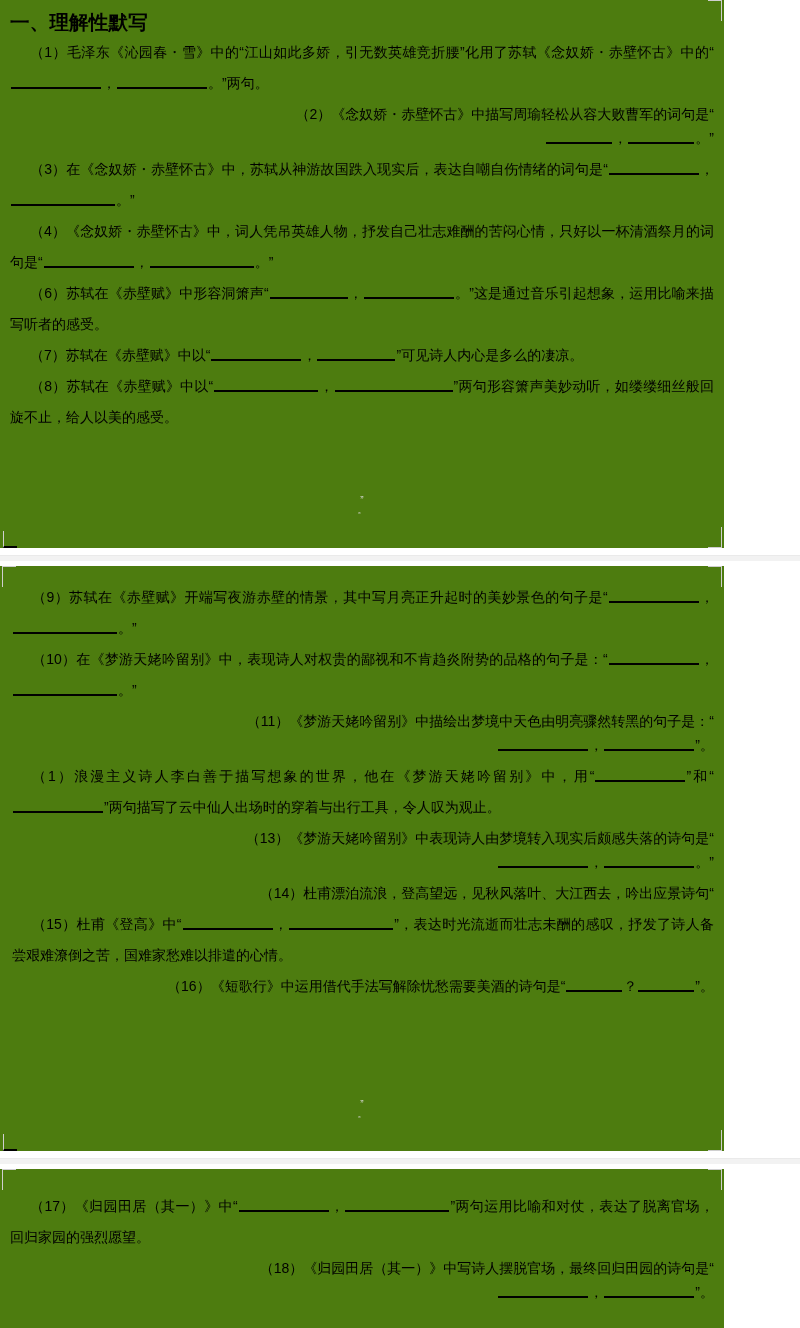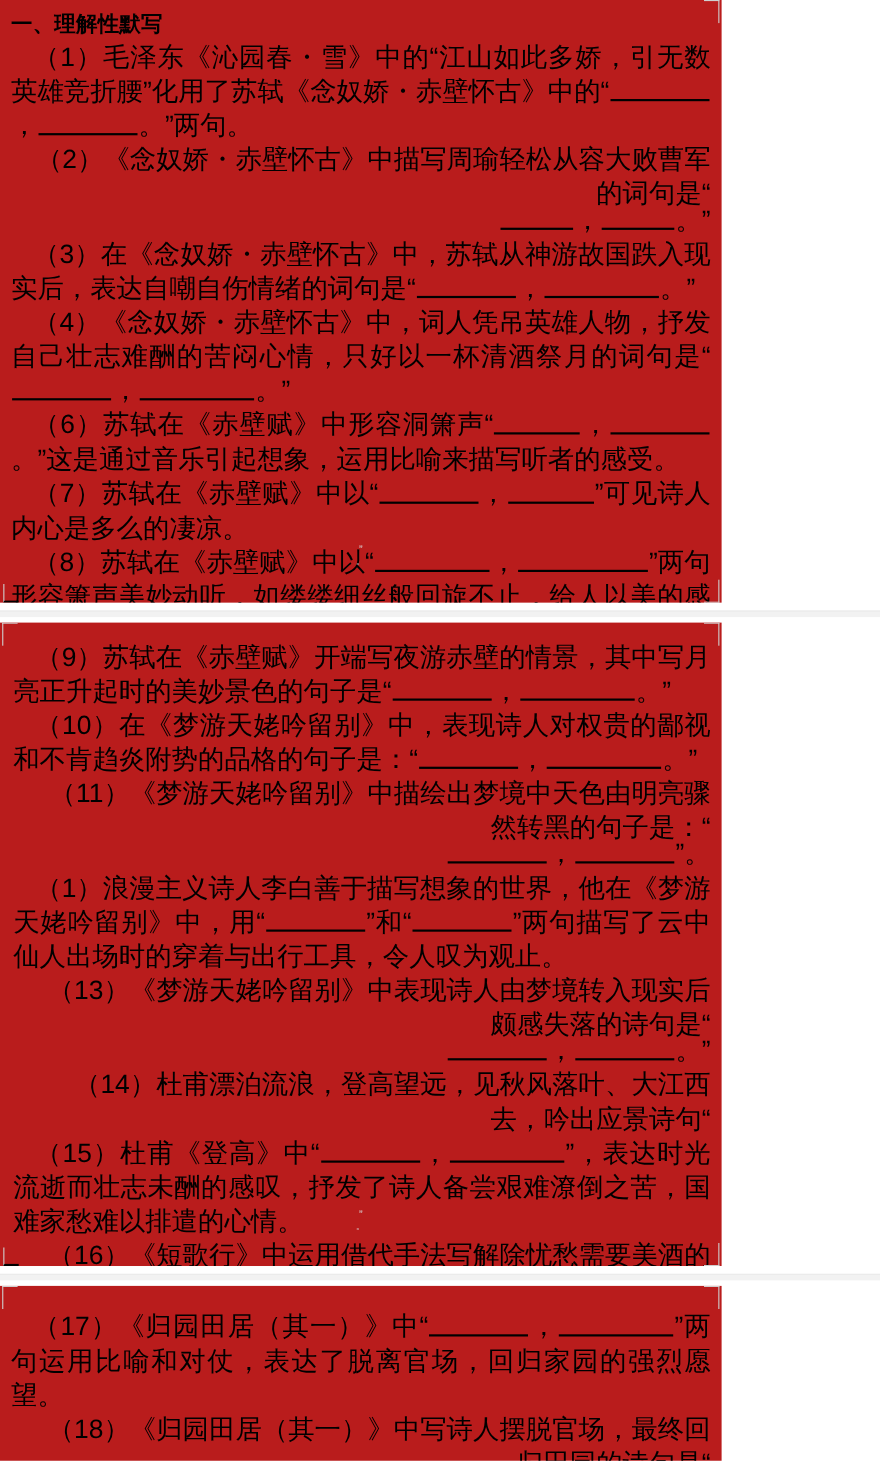--- a/index.html
+++ b/index.html
@@ -19,22 +19,22 @@
     position: relative;
     width: 800px;
     height: 1328px;
     background: #ffffff;
     overflow: hidden;
   }
 
   
   .page {
     position: relative;
-    background: #b91c1c;
-    width: 656px;
+    background: #4d7c0f;
+    width: 724px;
     box-sizing: border-box;
     overflow: hidden;
   }
   .page-gap {
     width: 800px;
     height: 18px;
     background: #ffffff;
     position: relative;
   }
   .page-gap .band {
@@ -75,21 +75,21 @@
     font-size: 19.5px;
     font-weight: 700;
     line-height: 30px;
     letter-spacing: 0.2px;
     margin: 0;
     padding-top: 5px;
     white-space: nowrap;
   }
   p.q {
     margin: 0;
-    font-size: 24px;
+    font-size: 14px;
     line-height: 31px;
     text-align: justify;
     text-justify: inter-character;
     text-indent: 20px;
     letter-spacing: 0px;
     word-break: break-all;
   }
   p.q.nojust { text-align: right; }
 
   

